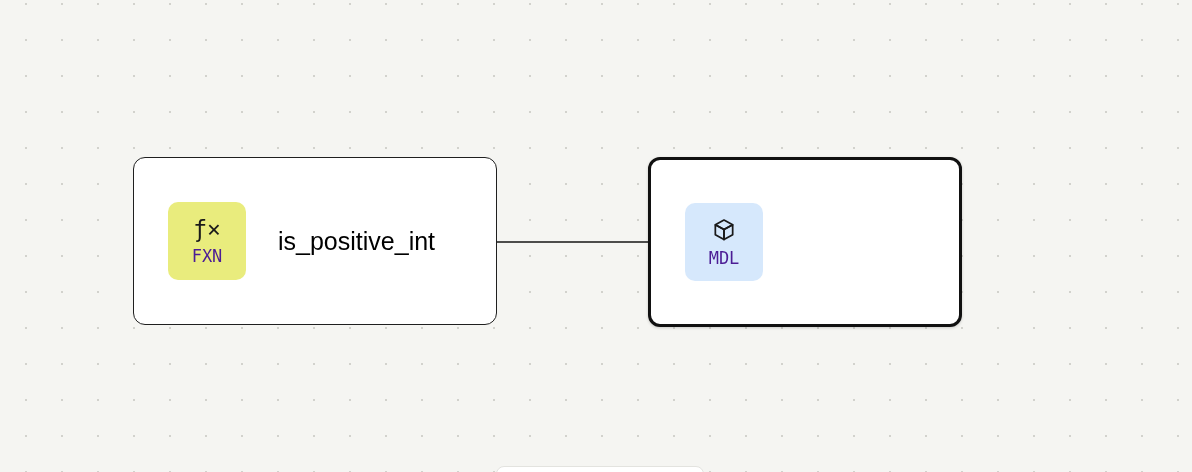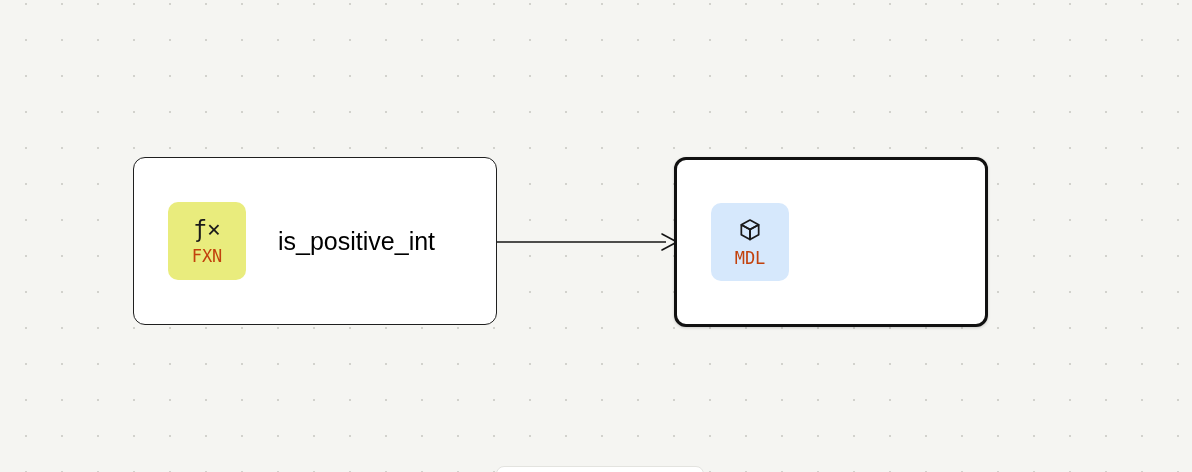--- a/index.html
+++ b/index.html
@@ -28,21 +28,21 @@
     border-radius: 12px;
     padding-left: 34px;
     cursor: grab;
   }
   .node.selected {
     border-width: 3px;
     border-color: #111111;
     box-shadow: 0 1px 3px rgba(0,0,0,0.18);
   }
   .node-fxn { left: 133px; top: 157px; width: 364px; height: 168px; }
-  .node-mdl { left: 674px; top: 157px; width: 314px; height: 170px; }
+  .node-mdl { left: 648px; top: 157px; width: 314px; height: 170px; }
   .badge {
     width: 78px;
     height: 78px;
     border-radius: 10px;
     display: flex;
     flex-direction: column;
     align-items: center;
     justify-content: center;
     flex: 0 0 auto;
   }
@@ -51,21 +51,21 @@
     font-size: 23px;
     line-height: 1;
     color: #1a1a1a;
   }
   .badge .glyph svg { display: block; }
   .badge .type {
     font-family: "DejaVu Sans Mono", monospace;
     font-size: 17px;
     line-height: 1;
     margin-top: 7px;
-    color: #c2410c;
+    color: #4c1d95;
   }
   .node-label {
     font-size: 25px;
     margin-left: 32px;
     white-space: nowrap;
     color: #000000;
   }
   .edges {
     position: absolute;
     left: 0; top: 0;

